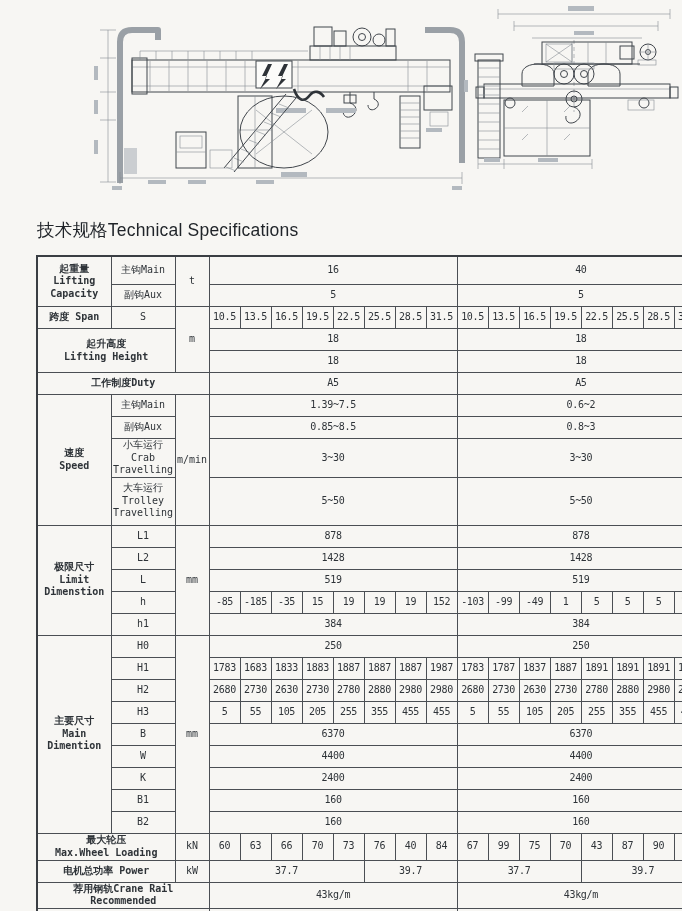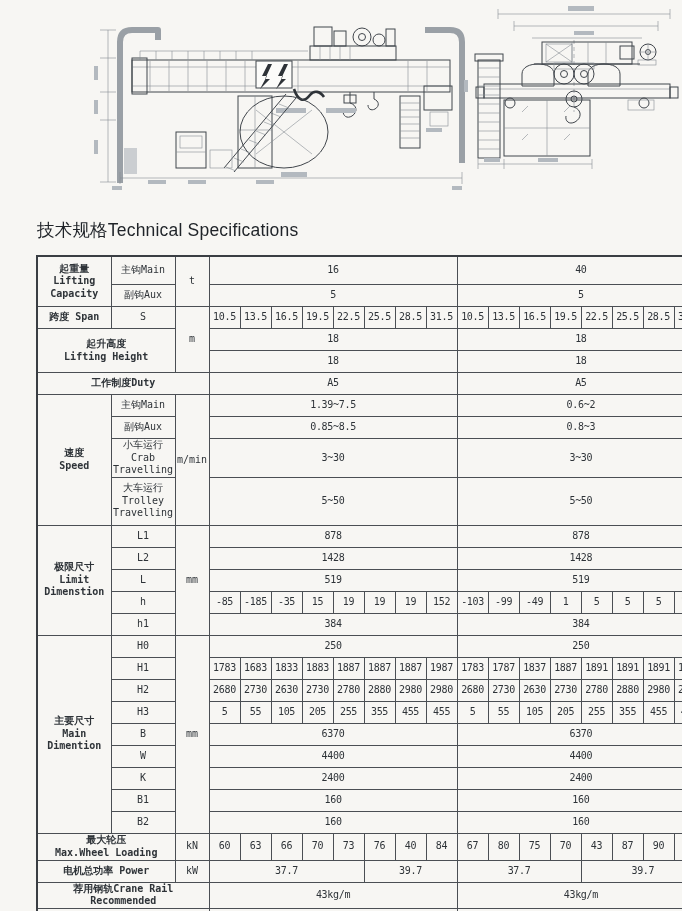--- a/index.html
+++ b/index.html
@@ -494,21 +494,21 @@
           <td class="k-unit">kN</td>
           <td class="k-val">60</td>
           <td class="k-val">63</td>
           <td class="k-val">66</td>
           <td class="k-val">70</td>
           <td class="k-val">73</td>
           <td class="k-val">76</td>
           <td class="k-val">40</td>
           <td class="k-val">84</td>
           <td class="k-val">67</td>
-          <td class="k-val">80</td>
+          <td class="k-val">99</td>
           <td class="k-val">75</td>
           <td class="k-val">70</td>
           <td class="k-val">43</td>
           <td class="k-val">87</td>
           <td class="k-val">90</td>
           <td class="k-val">94</td>
         </tr>
         <tr>
           <td colspan="2" class="k-cat">电机总功率 Power</td>
           <td class="k-unit">kW</td>

